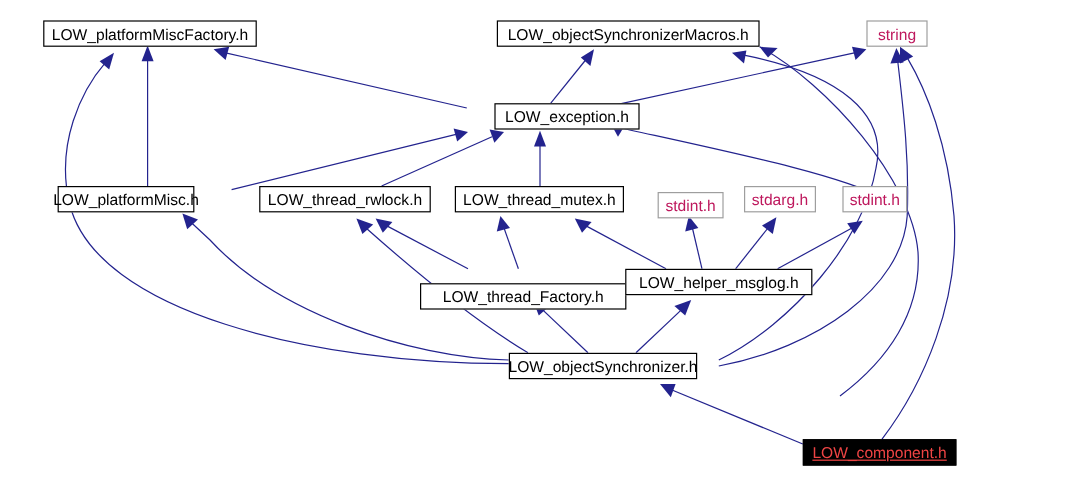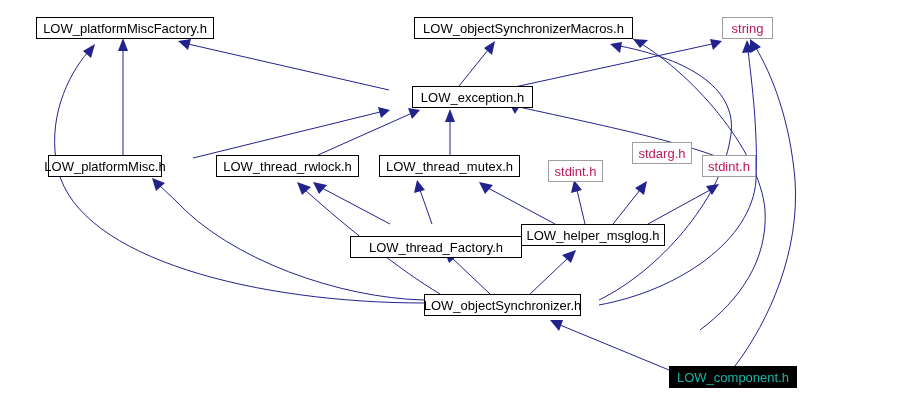--- a/index.html
+++ b/index.html
@@ -47,22 +47,23 @@
     height: 22px;
     padding: 0 4px;
     z-index: 2;
   }
   .node.system {
     border: 1px solid #9e9e9e;
     color: #be185d;
   }
   .node.current {
     background: #000000;
-    color: #14b8a6;
+    color: #ef4444;
     border: 1px solid #000000;
+    text-decoration: underline;
   }
 </style>
 </head>
 <body>
 
 <div id="canvas">
 
   <svg id="edges" viewBox="0 0 908 401">
 
     <g>
@@ -188,21 +189,21 @@
 
   <div class="nodes-layer">
     <div class="node" style="left:36px;  top:17px;  width:178px;">LOW_platformMiscFactory.h</div>
     <div class="node" style="left:414px; top:17px;  width:219px;">LOW_objectSynchronizerMacros.h</div>
     <div class="node system" style="left:722px; top:17px;  width:51px;">string</div>
     <div class="node" style="left:412px; top:86px;  width:121px;">LOW_exception.h</div>
     <div class="node" style="left:48px;  top:155px; width:114px;">LOW_platformMisc.h</div>
     <div class="node" style="left:216px; top:155px; width:143px;">LOW_thread_rwlock.h</div>
     <div class="node" style="left:379px; top:155px; width:141px;">LOW_thread_mutex.h</div>
     <div class="node system" style="left:548px; top:160px; width:55px;">stdint.h</div>
-    <div class="node system" style="left:620px; top:142px; width:60px;margin-left:12px;">stdarg.h</div>
+    <div class="node system" style="left:620px; top:155px; width:60px;">stdarg.h</div>
     <div class="node system" style="left:702px; top:155px; width:54px;">stdint.h</div>
     <div class="node" style="left:350px; top:236px; width:172px;">LOW_thread_Factory.h</div>
-    <div class="node" style="left:521px; top:224px; width:144px;">LOW_helper_msglog.h</div>
+    <div class="node" style="left:521px; top:224px; width:156px;">LOW_helper_msglog.h</div>
     <div class="node" style="left:424px; top:294px; width:157px;">LOW_objectSynchronizer.h</div>
     <div class="node current" style="left:669px; top:366px; width:128px;">LOW_component.h</div>
   </div>
 
 </div>
 
 </body></html>

